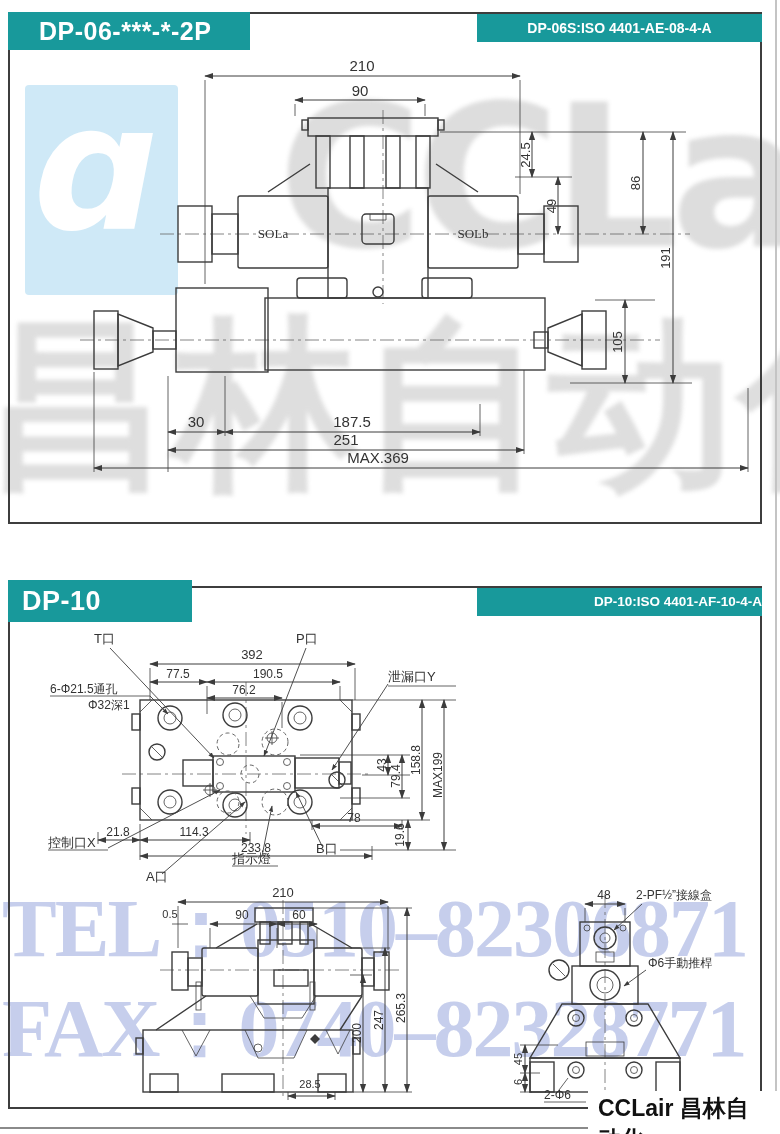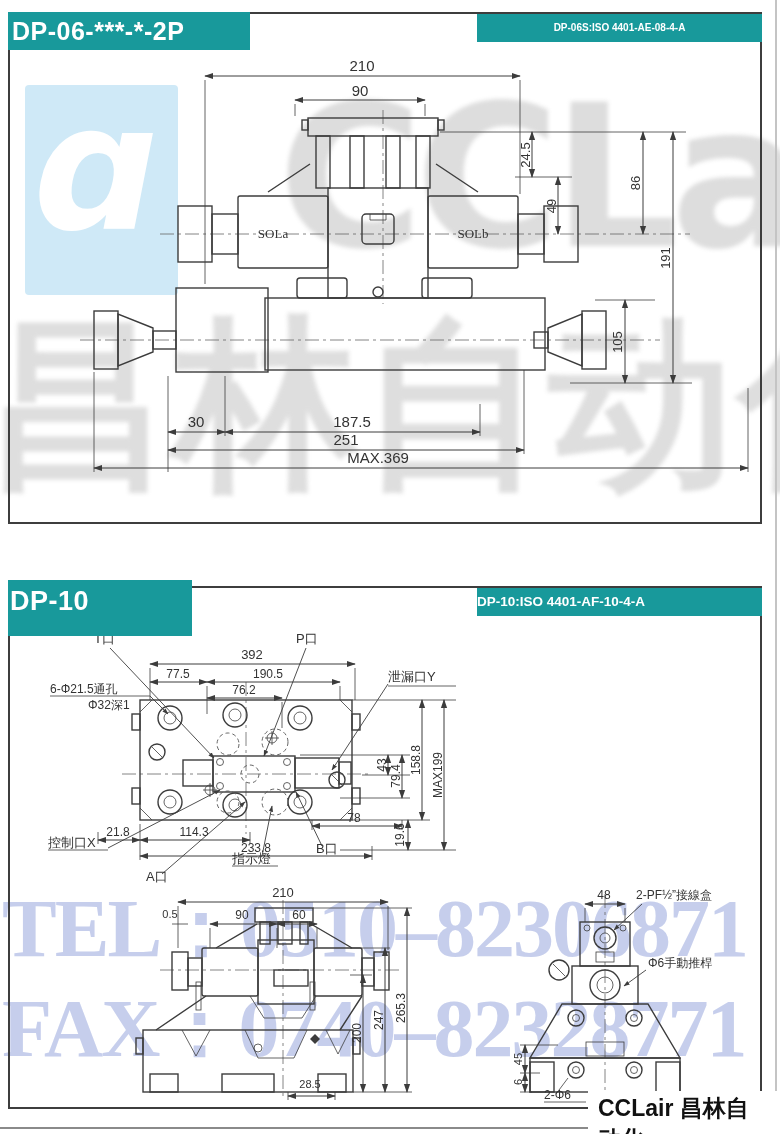--- a/index.html
+++ b/index.html
@@ -30,27 +30,27 @@
   .wm-phone{
     font-family:"Liberation Serif",serif;font-weight:bold;font-size:82px;
     letter-spacing:-2px;color:#b9c3e8;opacity:.8;
   }
   
   .panel{position:absolute;border:2px solid #3d3d3d;background:transparent;z-index:2}
   .panel1{left:8px;top:12px;width:750px;height:508px}
   .panel2{left:8px;top:586px;width:750px;height:519px}
   .hdr{position:absolute;background:#18999b;color:#fff;z-index:3}
   .hdr-l1{left:8px;top:12px;width:242px;height:38px;font-size:25px;font-weight:800;
-          line-height:38px;padding-left:4px;box-sizing:border-box;letter-spacing:.5px}
-  .hdr-r1{left:477px;top:14px;width:285px;height:28px;font-size:10px;font-weight:700;
+          line-height:38px;padding-left:31px;box-sizing:border-box;letter-spacing:.5px}
+  .hdr-r1{left:477px;top:14px;width:285px;height:28px;font-size:14px;font-weight:700;
           line-height:28px;text-align:center}
-  .hdr-l2{left:8px;top:580px;width:184px;height:56px;font-size:27px;font-weight:800;
-          line-height:42px;padding-left:2px;box-sizing:border-box;letter-spacing:.5px}
+  .hdr-l2{left:8px;top:580px;width:184px;height:42px;font-size:27px;font-weight:800;
+          line-height:42px;padding-left:14px;box-sizing:border-box;letter-spacing:.5px}
   .hdr-r2{left:477px;top:588px;width:285px;height:28px;font-size:13.5px;font-weight:700;
-          line-height:28px;text-align:left}
+          line-height:28px;text-align:right}
   
   svg{position:absolute;z-index:2}
   .svg1{left:10px;top:52px}
   .svg2{left:10px;top:618px}
   svg text{font-family:"Liberation Sans",sans-serif;font-size:13px;fill:#333}
   .m{text-anchor:middle}
   .s11{font-size:11px}.s12{font-size:12px}.s15{font-size:15px}
   .serif{font-family:"Liberation Serif",serif}
   .ln{fill:none;stroke:#3c3c3c;stroke-width:1.4;stroke-linejoin:miter}
   .tn{fill:none;stroke:#3c3c3c;stroke-width:.8}

